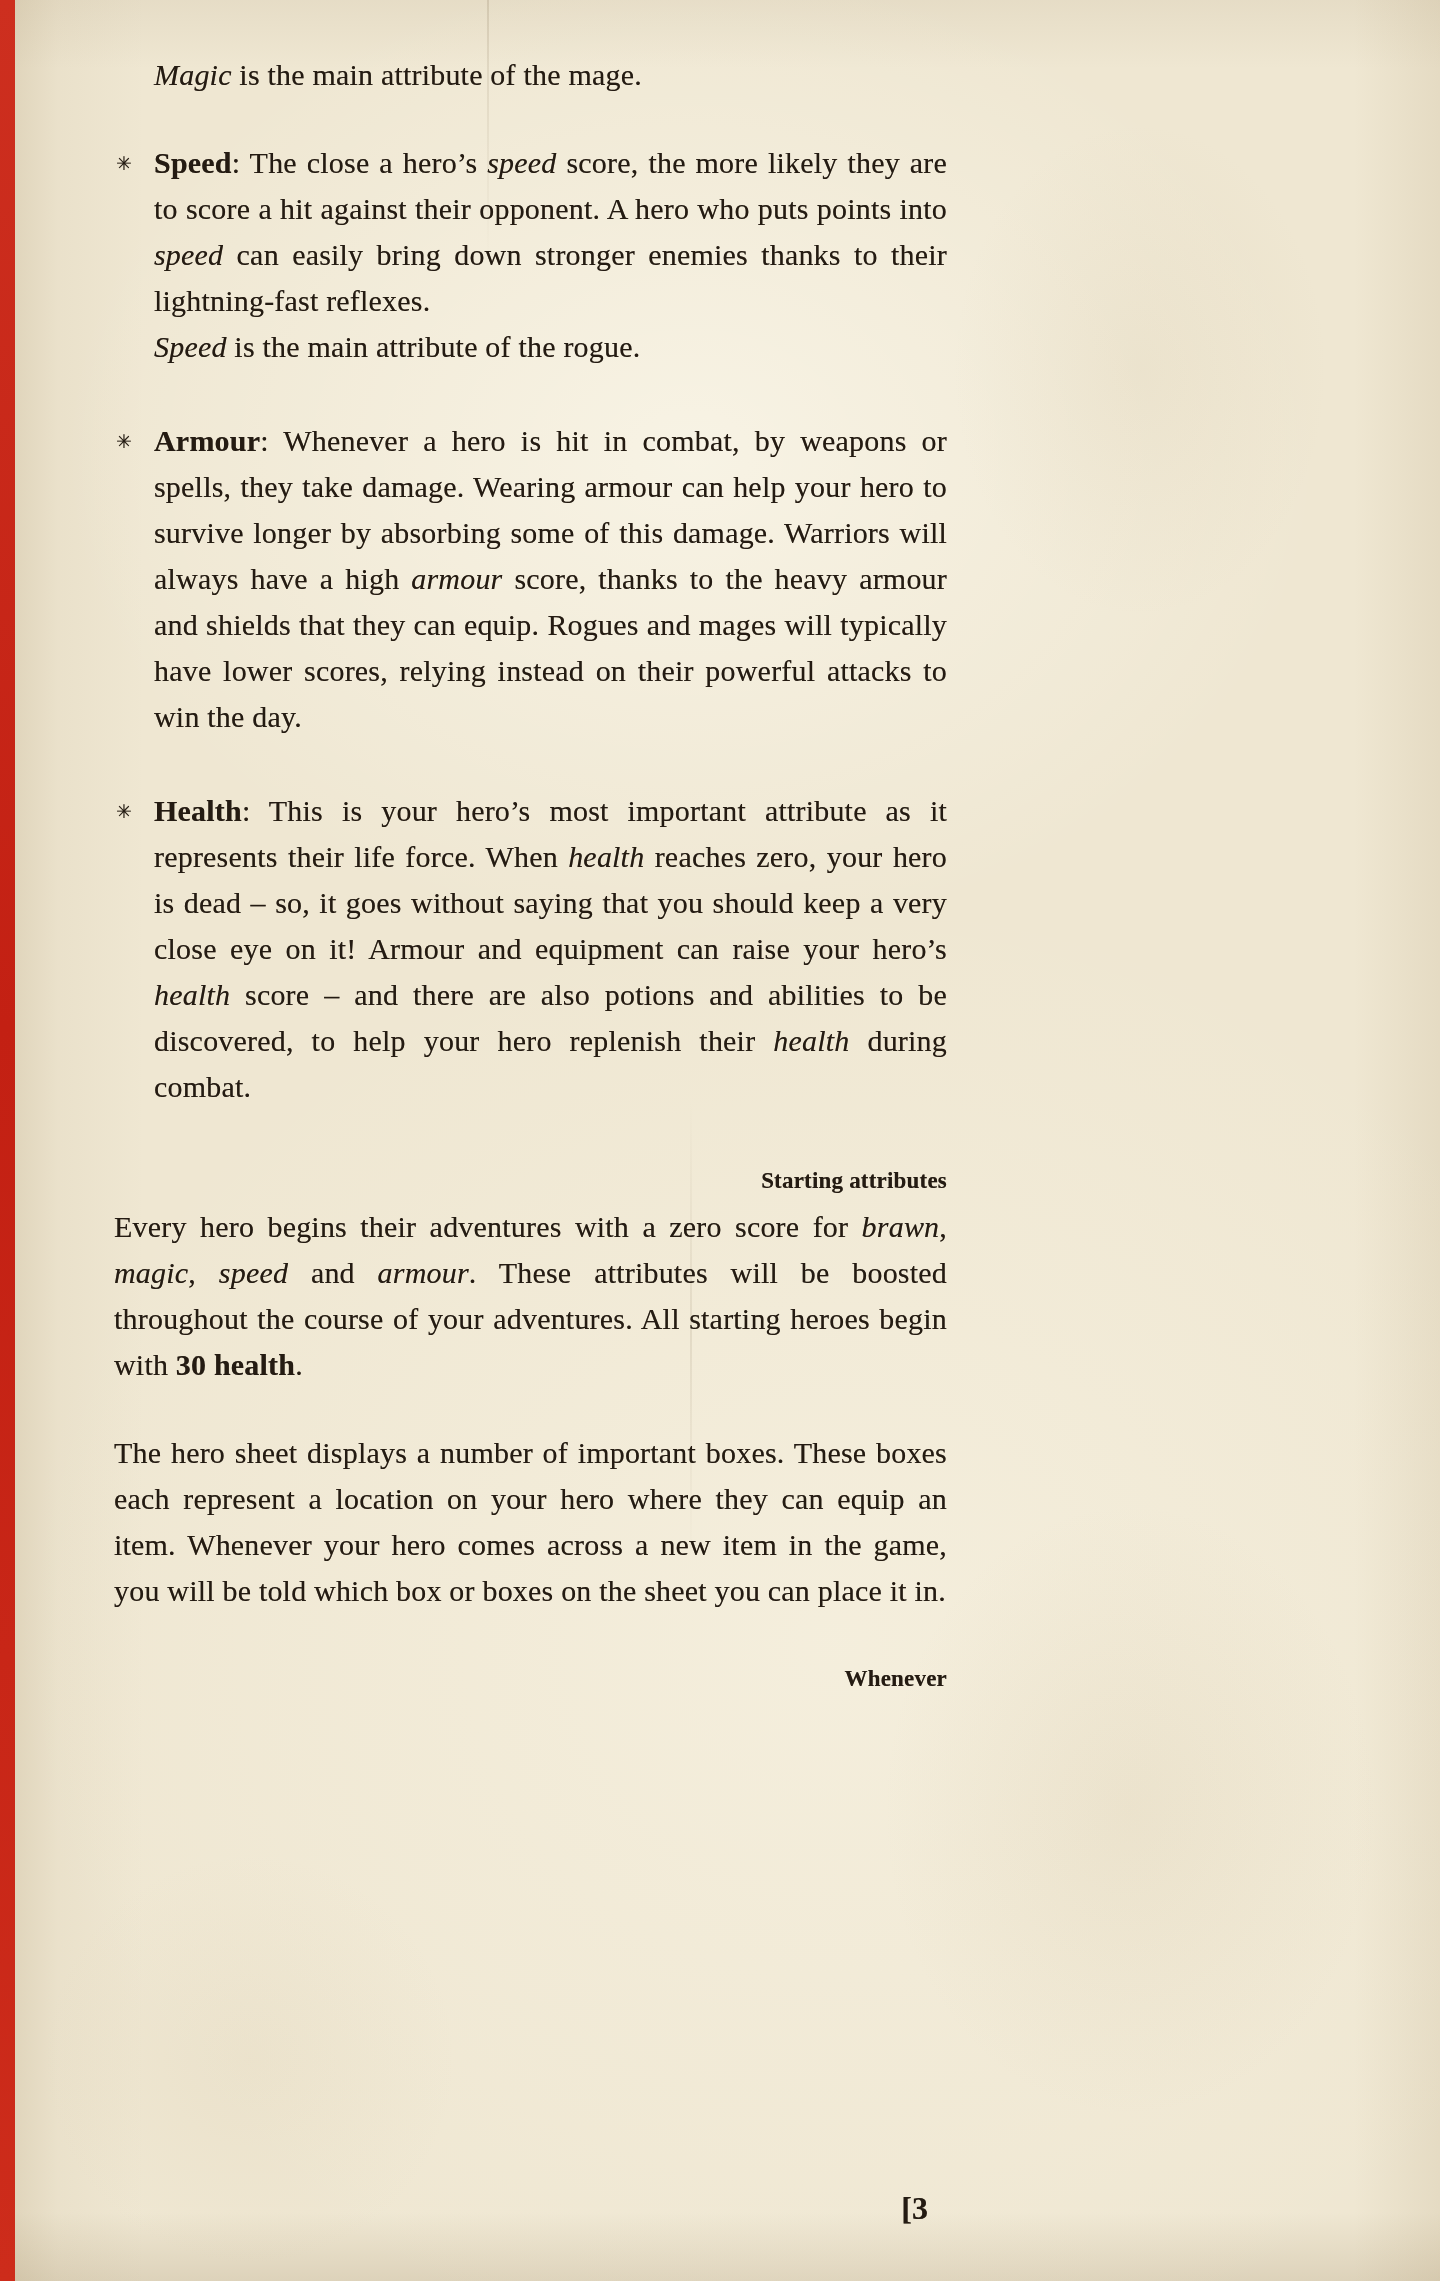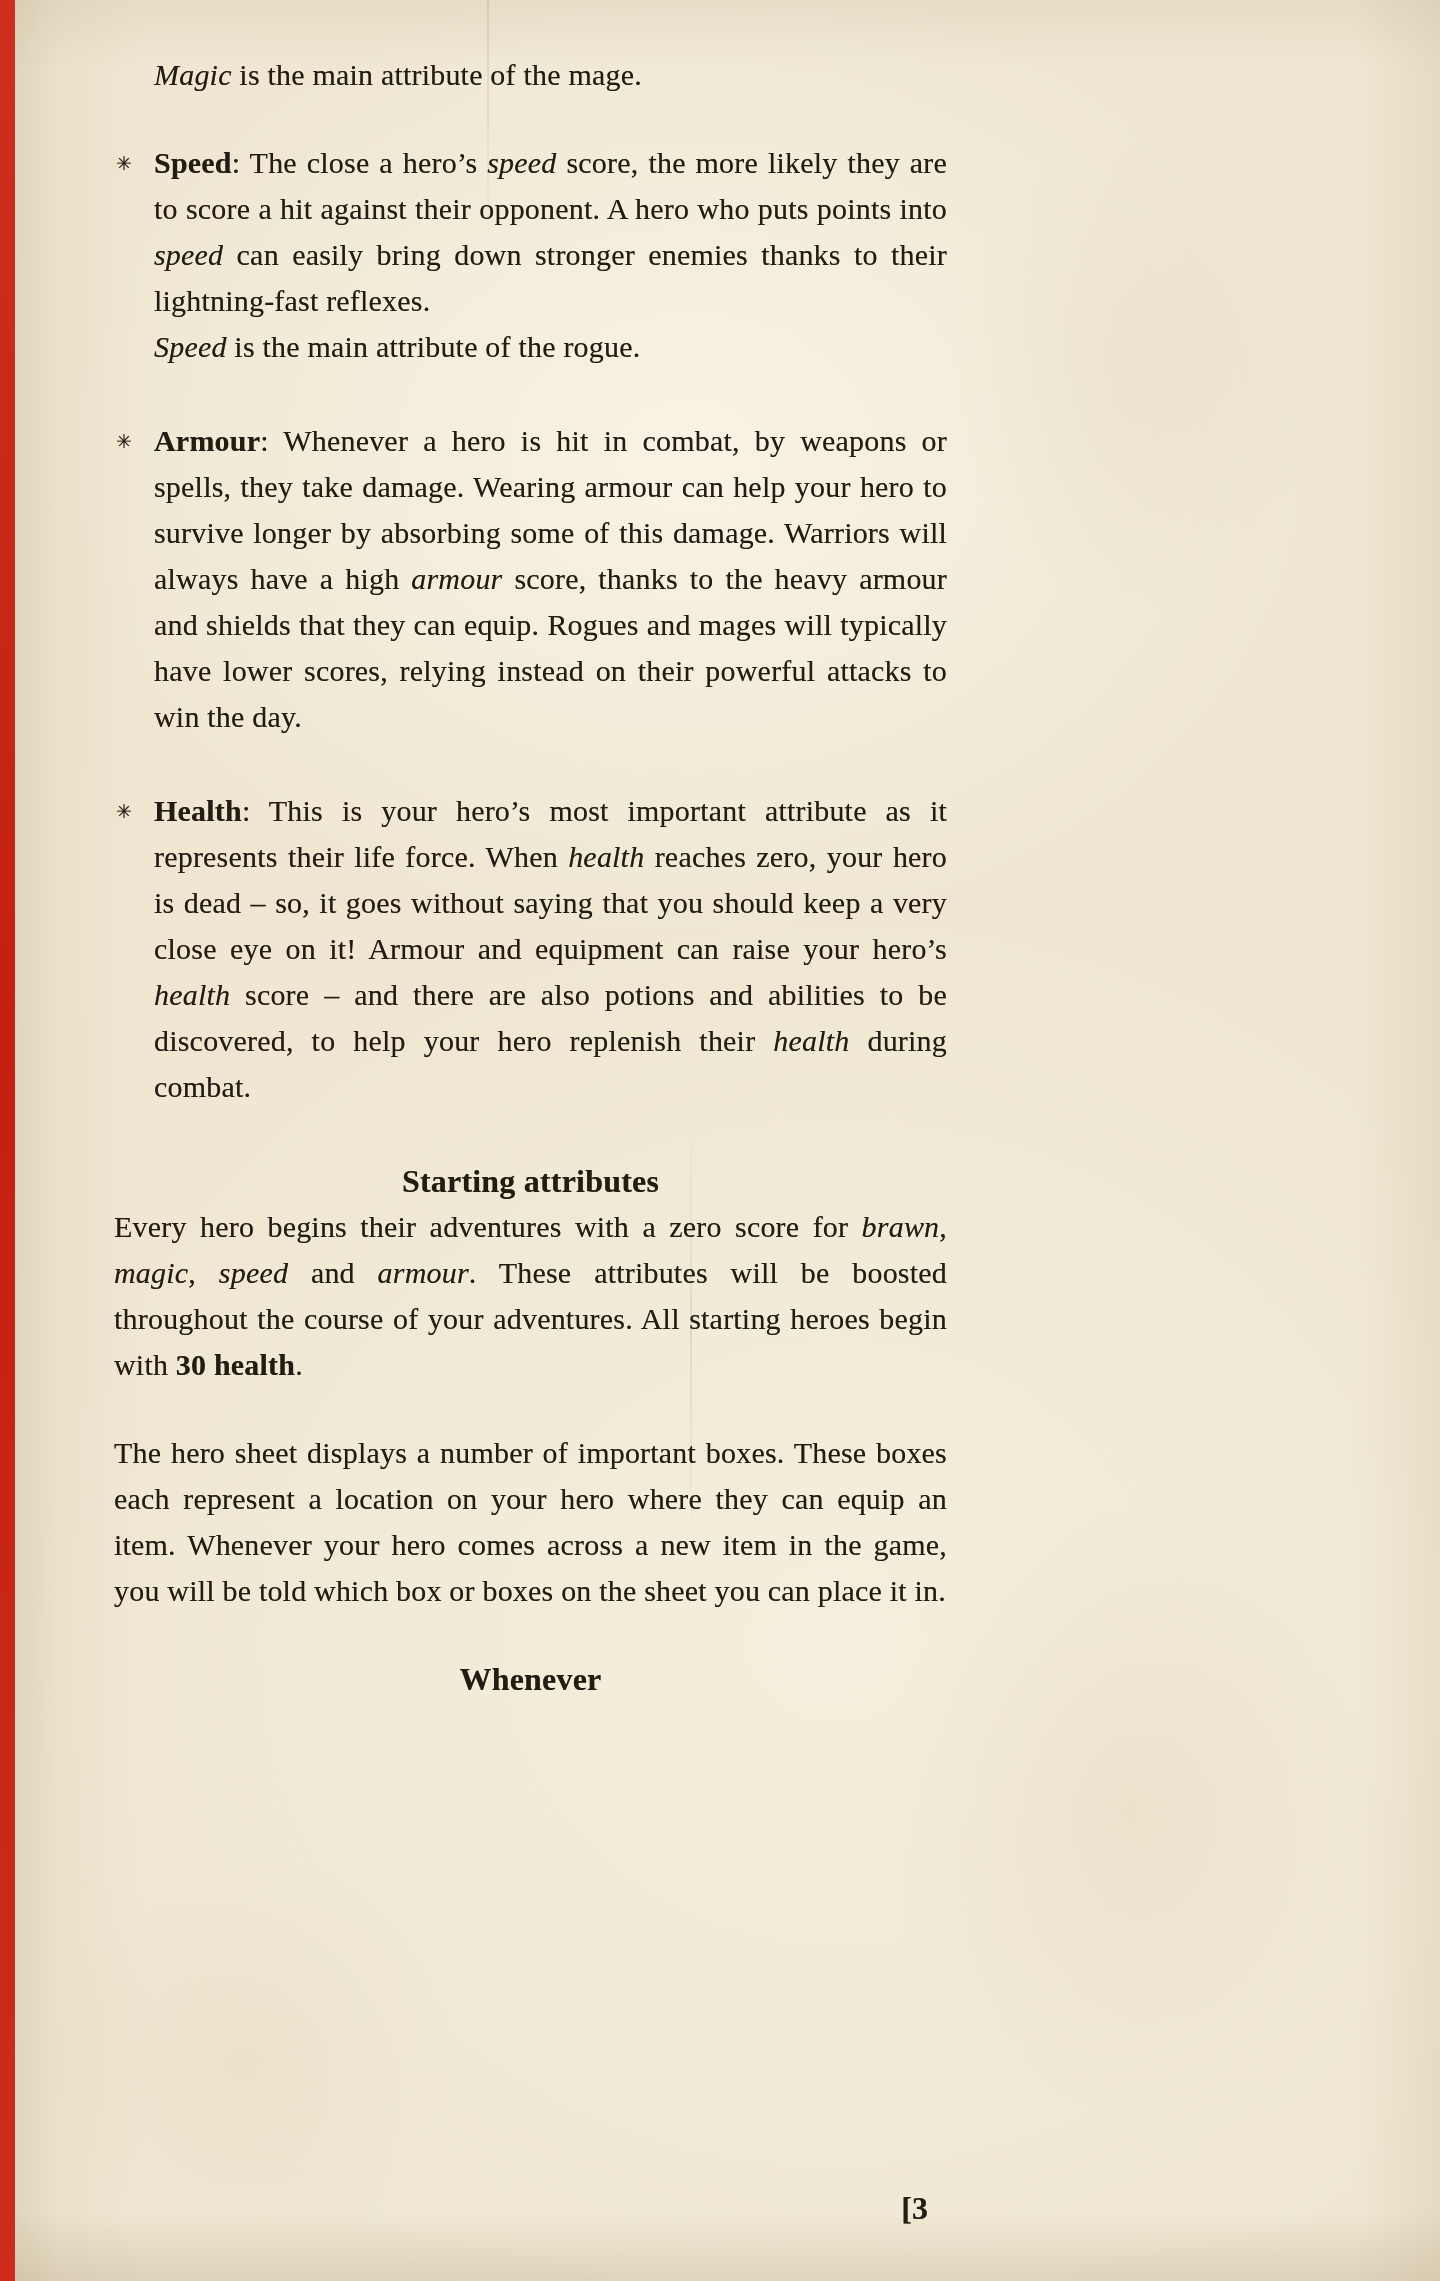--- a/index.html
+++ b/index.html
@@ -46,21 +46,21 @@
   .para { margin: 0 0 42px 0; }
   .para.indent { margin-left: 40px; }
   .bullet { display: flex; margin: 0 0 48px 0; }
   .bullet .glyph {
     flex: 0 0 40px;
     font-family: "DejaVu Sans", sans-serif;
     font-size: 19px; line-height: 46px; text-align: left; padding-left: 2px;
   }
   .bullet .bbody { flex: 1; }
   .bullet .bbody p { margin: 0; }
-  h2.heading { font-size: 32px; line-height: 46px; font-weight: 700; margin: 6px 0 0 0; text-align: center; }
+  h2.heading { font-size: 23px; line-height: 46px; font-weight: 700; margin: 6px 0 0 0; text-align: right; }
   .after-heading { margin-top: 0; }
   .it { font-style: italic; }
   .bd { font-weight: 700; }
   .pagenum {
     position: absolute; left: 95px; top: 2185px; width: 833px;
     text-align: right; font-size: 32px; line-height: 46px; font-weight: 700;
     color: #241b12; text-shadow: 0 0 0.5px rgba(36,27,18,0.55);
   }
 </style>
 </head>

